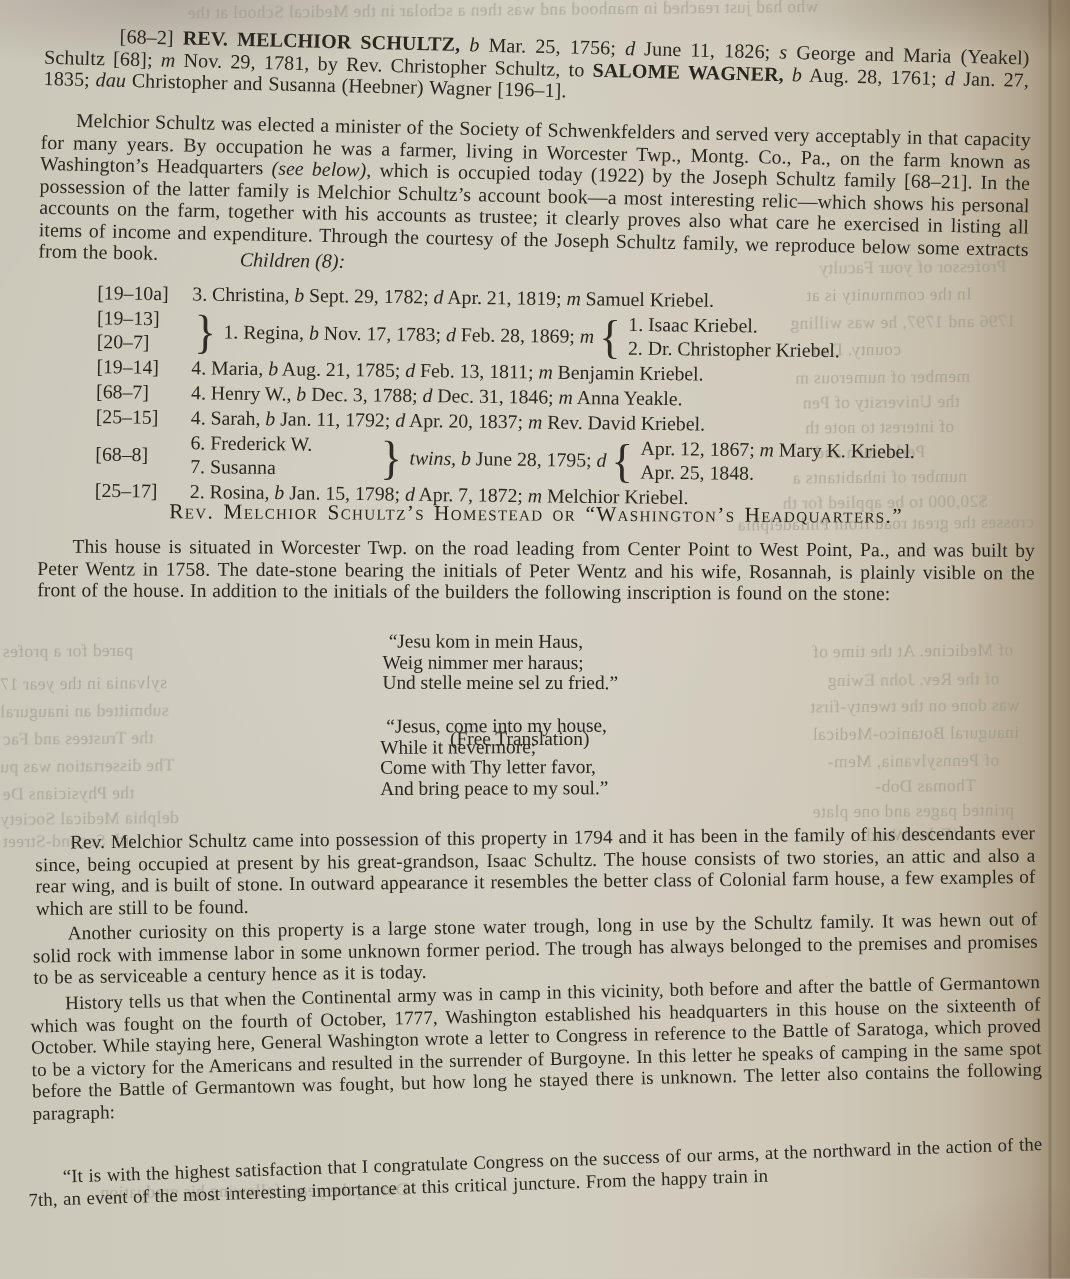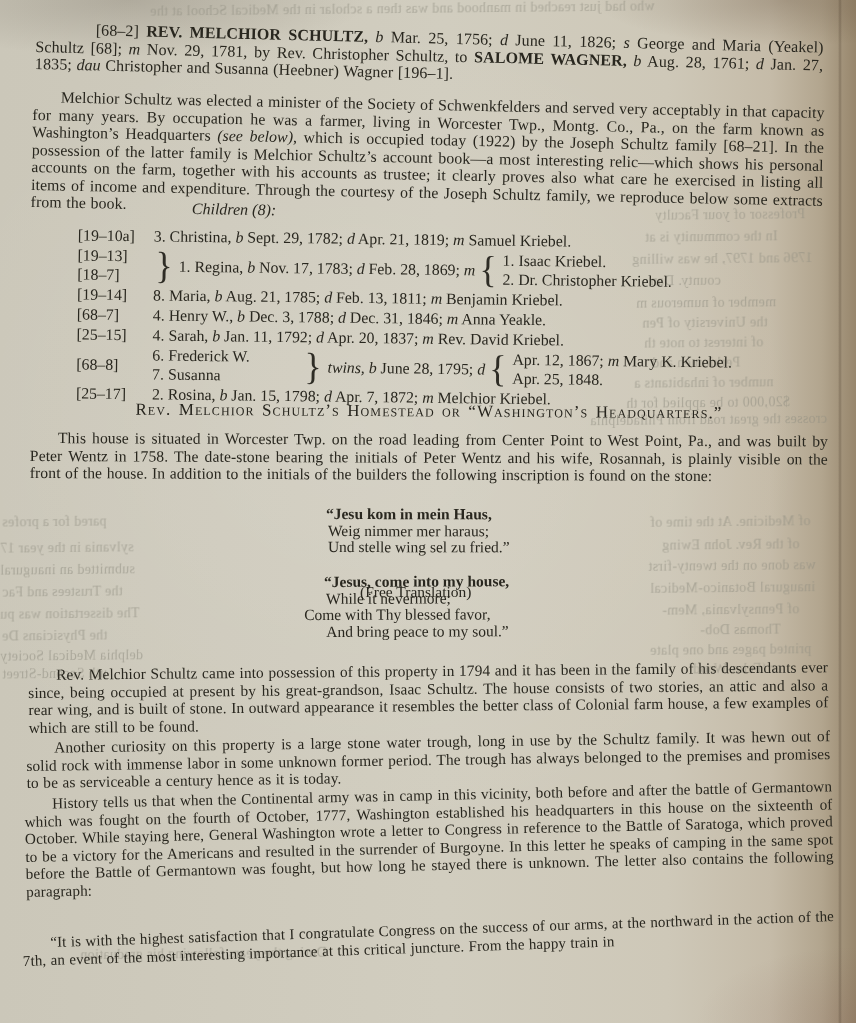--- a/index.html
+++ b/index.html
@@ -48,22 +48,22 @@
   .cbody{white-space:nowrap;}
   .brace{font-size:36px;font-weight:300;line-height:38px;padding:0 6px 0 2px;transform:scaleY(1.05);flex:0 0 auto;color:#2e2c25;}
   .names{flex:0 0 auto;width:150px;}
   .midtext{white-space:nowrap;padding-right:2px;}
   .section-heading{
     text-align:center;font-variant:small-caps;font-size:17px;
     letter-spacing:1.1px;word-spacing:2px;color:#26241d;
   }
   .verse{font-size:15.5px;line-height:16.5px;}
   .verse .vline{white-space:nowrap;}
-  .v-i1{margin-left:20px;font-weight:bold;}
-  .v-i2{margin-left:22px;}
+  .v-i1{margin-left:5px;}
+  .v-i2{}
   .free-trans{font-size:15.5px;}
   .bleed{
     position:absolute;transform:scaleX(-1) rotate(0.6deg);
     color:#8f8d80;opacity:0.55;filter:blur(0.45px);
     font-size:14px;white-space:nowrap;letter-spacing:0.3px;
   }
 </style>
 </head>
 <body>
 
@@ -110,34 +110,34 @@
   <div class="block" style="left:36px;top:225px;width:794px;transform:rotate(0.7deg);">
 
     <div class="child-row">
       <span class="cid">[19–10a]</span>
       <span class="cbody"><span class="seg-n">3. Christina, </span><span class="seg-i">b</span><span class="seg-n"> Sept. 29, 1782; </span><span class="seg-i">d</span><span class="seg-n"> Apr. 21, 1819; </span><span class="seg-i">m</span><span class="seg-n"> Samuel Kriebel.</span></span>
     </div>
 
     <div class="child-row">
       <span class="cid stack">
         <span>[19–13]</span>
-        <span>[18–7]</span>
+        <span>[20–7]</span>
       </span>
       <span class="brace">}</span>
       <span class="cbody midtext"><span class="seg-n">1. Regina, </span><span class="seg-i">b</span><span class="seg-n"> Nov. 17, 1783; </span><span class="seg-i">d</span><span class="seg-n"> Feb. 28, 1869; </span><span class="seg-i">m</span></span>
       <span class="brace">{</span>
       <span class="opts">
         <span>1. Isaac Kriebel.</span>
         <span>2. Dr. Christopher Kriebel.</span>
       </span>
     </div>
 
     <div class="child-row">
       <span class="cid">[19–14]</span>
-      <span class="cbody"><span class="seg-n">8. Maria, </span><span class="seg-i">b</span><span class="seg-n"> Aug. 21, 1785; </span><span class="seg-i">d</span><span class="seg-n"> Feb. 13, 1811; </span><span class="seg-i">m</span><span class="seg-n"> Benjamin Kriebel.</span></span>
+      <span class="cbody"><span class="seg-n">4. Maria, </span><span class="seg-i">b</span><span class="seg-n"> Aug. 21, 1785; </span><span class="seg-i">d</span><span class="seg-n"> Feb. 13, 1811; </span><span class="seg-i">m</span><span class="seg-n"> Benjamin Kriebel.</span></span>
     </div>
 
     <div class="child-row">
       <span class="cid">[68–7]</span>
       <span class="cbody"><span class="seg-n">4. Henry W., </span><span class="seg-i">b</span><span class="seg-n"> Dec. 3, 1788; </span><span class="seg-i">d</span><span class="seg-n"> Dec. 31, 1846; </span><span class="seg-i">m</span><span class="seg-n"> Anna Yeakle.</span></span>
     </div>
 
     <div class="child-row">
       <span class="cid">[25–15]</span>
       <span class="cbody"><span class="seg-n">4. Sarah, </span><span class="seg-i">b</span><span class="seg-n"> Jan. 11, 1792; </span><span class="seg-i">d</span><span class="seg-n"> Apr. 20, 1837; </span><span class="seg-i">m</span><span class="seg-n"> Rev. David Kriebel.</span></span>
@@ -164,29 +164,29 @@
     </div>
   </div>
 
   <div class="block section-heading" style="left:33px;top:399px;width:792px;transform:rotate(0.35deg);">Rev. Melchior Schultz’s Homestead or “Washington’s Headquarters.”</div>
 
   <div class="block para sz156 indent28" style="left:30px;top:429px;width:798px;transform:rotate(0.25deg);">This house is situated in Worcester Twp. on the road leading from Center Point to West Point, Pa., and was built by Peter Wentz in 1758.  The date-stone bearing the initials of Peter Wentz and his wife, Rosannah, is plainly visible on the front of the house.  In addition to the initials of the builders the following inscription is found on the stone:</div>
 
   <div class="block verse" style="left:306px;top:506px;transform:rotate(0.1deg);">
     <div class="vline v-i1">“Jesu kom in mein Haus,</div>
     <div class="vline v-i2">Weig nimmer mer haraus;</div>
-    <div class="vline v-i2">Und stelle wing sel zu fried.”</div>
+    <div class="vline v-i2">Und stelle meine sel zu fried.”</div>
   </div>
 
   <div class="block free-trans" style="left:360px;top:583px;">(Free Translation)</div>
 
   <div class="block verse" style="left:304px;top:574px;transform:rotate(-0.2deg);">
     <div class="vline v-i1">“Jesus, come into my house,</div>
     <div class="vline v-i2">While it nevermore;</div>
-    <div class="vline">Come with Thy blessed favor,</div>
+    <div class="vline">Come with Thy letter favor,</div>
     <div class="vline v-i2">And bring peace to my soul.”</div>
   </div>
 
   <div class="block para sz154 indent28" style="left:28px;top:666px;width:800px;transform:rotate(-0.55deg);">Rev. Melchior Schultz came into possession of this property in 1794 and it has been in the family of his descendants ever since, being occupied at present by his great-grandson, Isaac Schultz.  The house consists of two stories, an attic and also a rear wing, and is built of stone.  In outward appearance it resembles the better class of Colonial farm house, a few examples of which are still to be found.</div>
 
   <div class="block para sz154 indent28" style="left:26px;top:739px;width:804px;transform:rotate(-0.85deg);">Another curiosity on this property is a large stone water trough, long in use by the Schultz family. It was hewn out of solid rock with immense labor in some unknown former period.  The trough has always belonged to the premises and promises to be as serviceable a century hence as it is today.</div>
 
   <div class="block para sz152 indent28" style="left:24px;top:795px;width:808px;transform:rotate(-1.25deg);">History tells us that when the Continental army was in camp in this vicinity, both before and after the battle of Germantown which was fought on the fourth of October, 1777, Washington established his headquarters in this house on the sixteenth of October. While staying here, General Washington wrote a letter to Congress in reference to the Battle of Saratoga, which proved to be a victory for the Americans and resulted in the surrender of Burgoyne. In this letter he speaks of camping in the same spot before the Battle of Germantown was fought, but how long he stayed there is unknown.  The letter also contains the following paragraph:</div>
 
   <div class="block para sz150 indent28" style="left:22px;top:934px;width:812px;transform:rotate(-1.9deg);">“It is with the highest satisfaction that I congratulate Congress on the success of our arms, at the northward in the action of the 7th, an event of the most interesting importance at this critical juncture.  From the happy train in</div>

